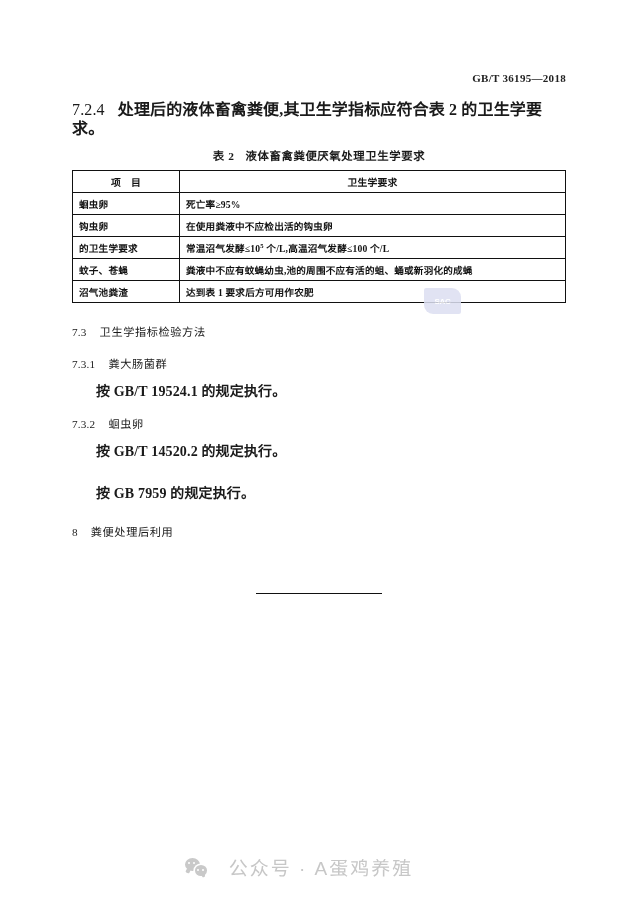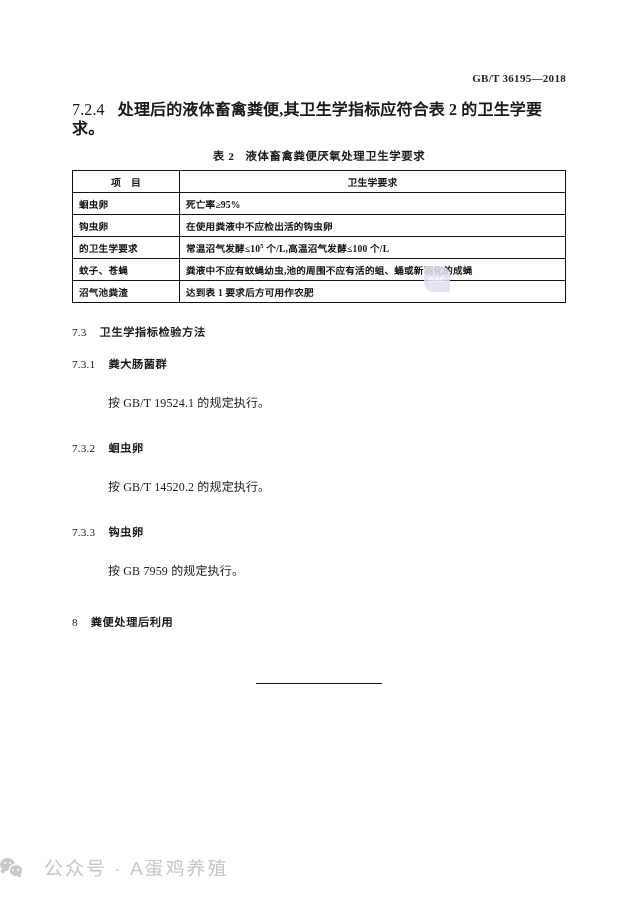--- a/index.html
+++ b/index.html
@@ -113,29 +113,30 @@
   }
 
   
   .sec-head {
     font-size: 11.2px;
     line-height: 18px;
     margin: 0;
     letter-spacing: 0.2px;
   }
   .sec-head .cn {
-    font-weight: bold;
+    font-weight: normal;
     letter-spacing: 0.6px;
   }
   .sec-body {
-    font-size: 12px;
+    font-size: 14px;
     line-height: 19px;
-    margin: 12px;
+    margin: 0;
     text-indent: 24px;
     letter-spacing: 0.15px;
+    font-weight: bold;
   }
   .sec-body.para {
     text-indent: 24px;
     text-align: justify;
   }
   .spacer-lg { height: 20px; }
   .spacer-md { height: 14px; }
   .spacer-sm { height: 9px; }
 
   
@@ -149,22 +150,22 @@
     width: 126px;
     height: 0;
     border-top: 1.6px solid #111;
     vertical-align: middle;
   }
 
   
   .watermark {
     position: absolute;
     left: 424px;
-    top: 266px;
-    width: 26px;
+    top: 288px;
+    width: 37px;
     height: 26px;
     opacity: 0.85;
     pointer-events: none;
   }
   .watermark .wm-shape {
     position: absolute;
     inset: 0;
     background: #dcdff1;
     border-radius: 2px 9px 2px 9px;
   }
@@ -182,21 +183,21 @@
   }
 
   
   .bottom-banner {
     position: absolute;
     left: 0;
     bottom: 18px;
     width: 634px;
     display: flex;
     align-items: center;
-    justify-content: flex-start;
+    justify-content: center;
     padding-right: 36px;
     box-sizing: border-box;
     gap: 22px;
   }
   .wechat-icon {
     position: relative;
     width: 22px;
     height: 18px;
     flex: 0 0 auto;
   }
@@ -317,23 +318,20 @@
     <div class="spacer-md"></div>
 
     <p class="sec-head">
       <span class="clause-num">7.3.2</span><span class="clause-gap"></span><span class="cn">蛔虫卵</span>
     </p>
     <div class="spacer-sm"></div>
     <p class="sec-body">按 GB/T 14520.2 的规定执行。</p>
 
     <div class="spacer-md"></div>
 
-    <p class="sec-head">
-      <span class="clause-num">7.3.3</span><span class="clause-gap"></span><span class="cn">钩虫卵</span>
-    </p>
     <div class="spacer-sm"></div>
     <p class="sec-body">按 GB 7959 的规定执行。</p>
 
     <div class="spacer-lg"></div>
 
     <p class="sec-head">
       <span class="clause-num">8</span><span class="clause-gap"></span><span class="cn">粪便处理后利用</span>
     </p>
 
     <div class="spacer-md"></div>

